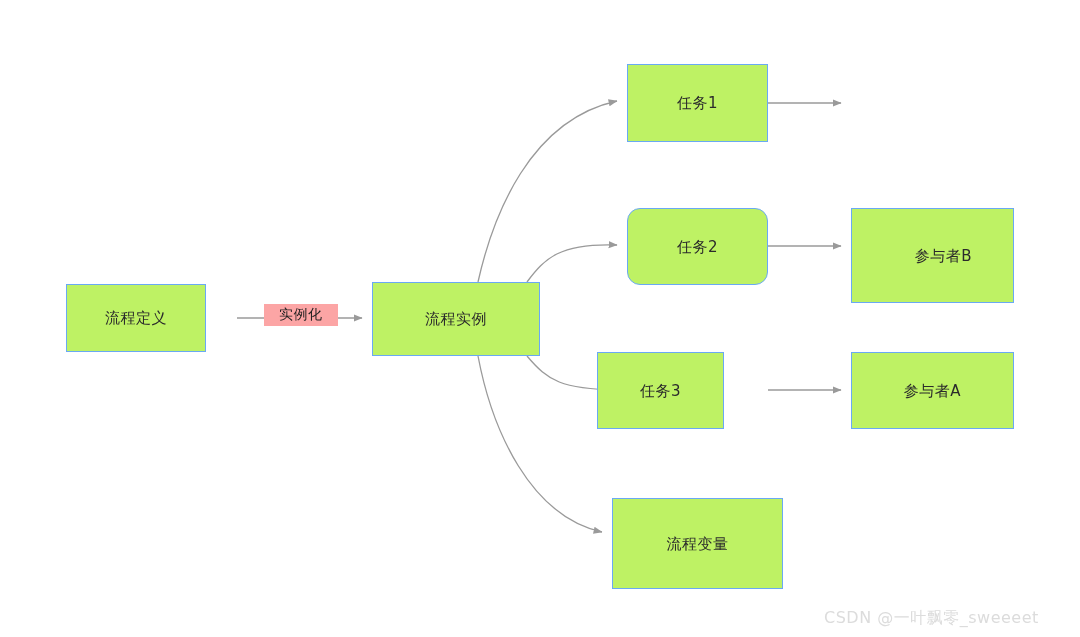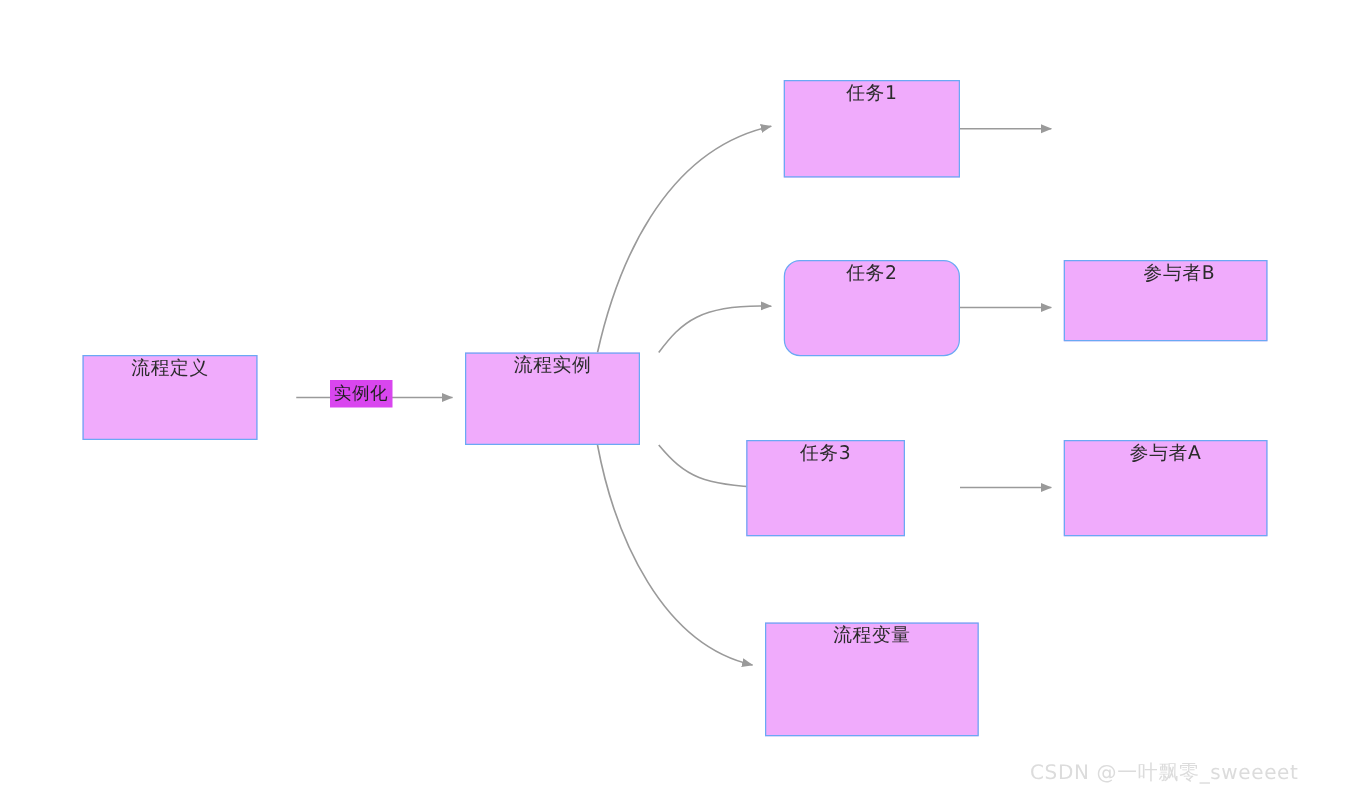--- a/index.html
+++ b/index.html
@@ -22,41 +22,42 @@
     position: absolute;
     left: 0;
     top: 0;
     width: 1080px;
     height: 637px;
     pointer-events: none;
   }
   .node {
     position: absolute;
     box-sizing: border-box;
-    background: #f0abfc;
+    background: #bef264;
     border: 1px solid #6aa9f4;
     display: flex;
+    align-items: center;
     justify-content: center;
     color: #2b2b2b;
     font-size: 15px;
     letter-spacing: 0.5px;
     line-height: 1.2;
     z-index: 2;
   }
   .node-label {
     display: block;
     text-align: center;
   }
   .edge-label {
     position: absolute;
-    background: #d946ef;
+    background: #fca5a5;
     color: #1f1f1f;
     font-size: 14px;
     letter-spacing: 0.5px;
-    padding: 2px 3px;
+    padding: 2px 15px;
     white-space: nowrap;
     z-index: 3;
   }
   .watermark {
     position: absolute;
     color: #dcdcdc;
     font-size: 16px;
     letter-spacing: 0.5px;
     white-space: nowrap;
     z-index: 4;
@@ -109,38 +110,38 @@
   </svg>
 
   <div class="node" style="left:66px; top:284px; width:140px; height:68px;">
     <span class="node-label">流程定义</span>
   </div>
 
   <div class="edge-label" style="left:264px; top:304px;">
     <span>实例化</span>
   </div>
 
-  <div class="node" style="left:372px; top:282px; width:140px; height:74px;">
+  <div class="node" style="left:372px; top:282px; width:168px; height:74px;">
     <span class="node-label">流程实例</span>
   </div>
 
   <div class="node" style="left:627px; top:64px; width:141px; height:78px;">
     <span class="node-label">任务1</span>
   </div>
 
   <div class="node" style="left:627px; top:208px; width:141px; height:77px;border-radius:13px;">
     <span class="node-label">任务2</span>
   </div>
 
   <div class="node" style="left:597px; top:352px; width:127px; height:77px;">
     <span class="node-label">任务3</span>
   </div>
 
 
-  <div class="node" style="left:851px; top:208px; width:163px; height:65px;padding-left:22px;">
+  <div class="node" style="left:851px; top:208px; width:163px; height:95px;padding-left:22px;">
     <span class="node-label">参与者B</span>
   </div>
 
   <div class="node" style="left:851px; top:352px; width:163px; height:77px;">
     <span class="node-label">参与者A</span>
   </div>
 
   <div class="node" style="left:612px; top:498px; width:171px; height:91px;">
     <span class="node-label">流程变量</span>
   </div>

